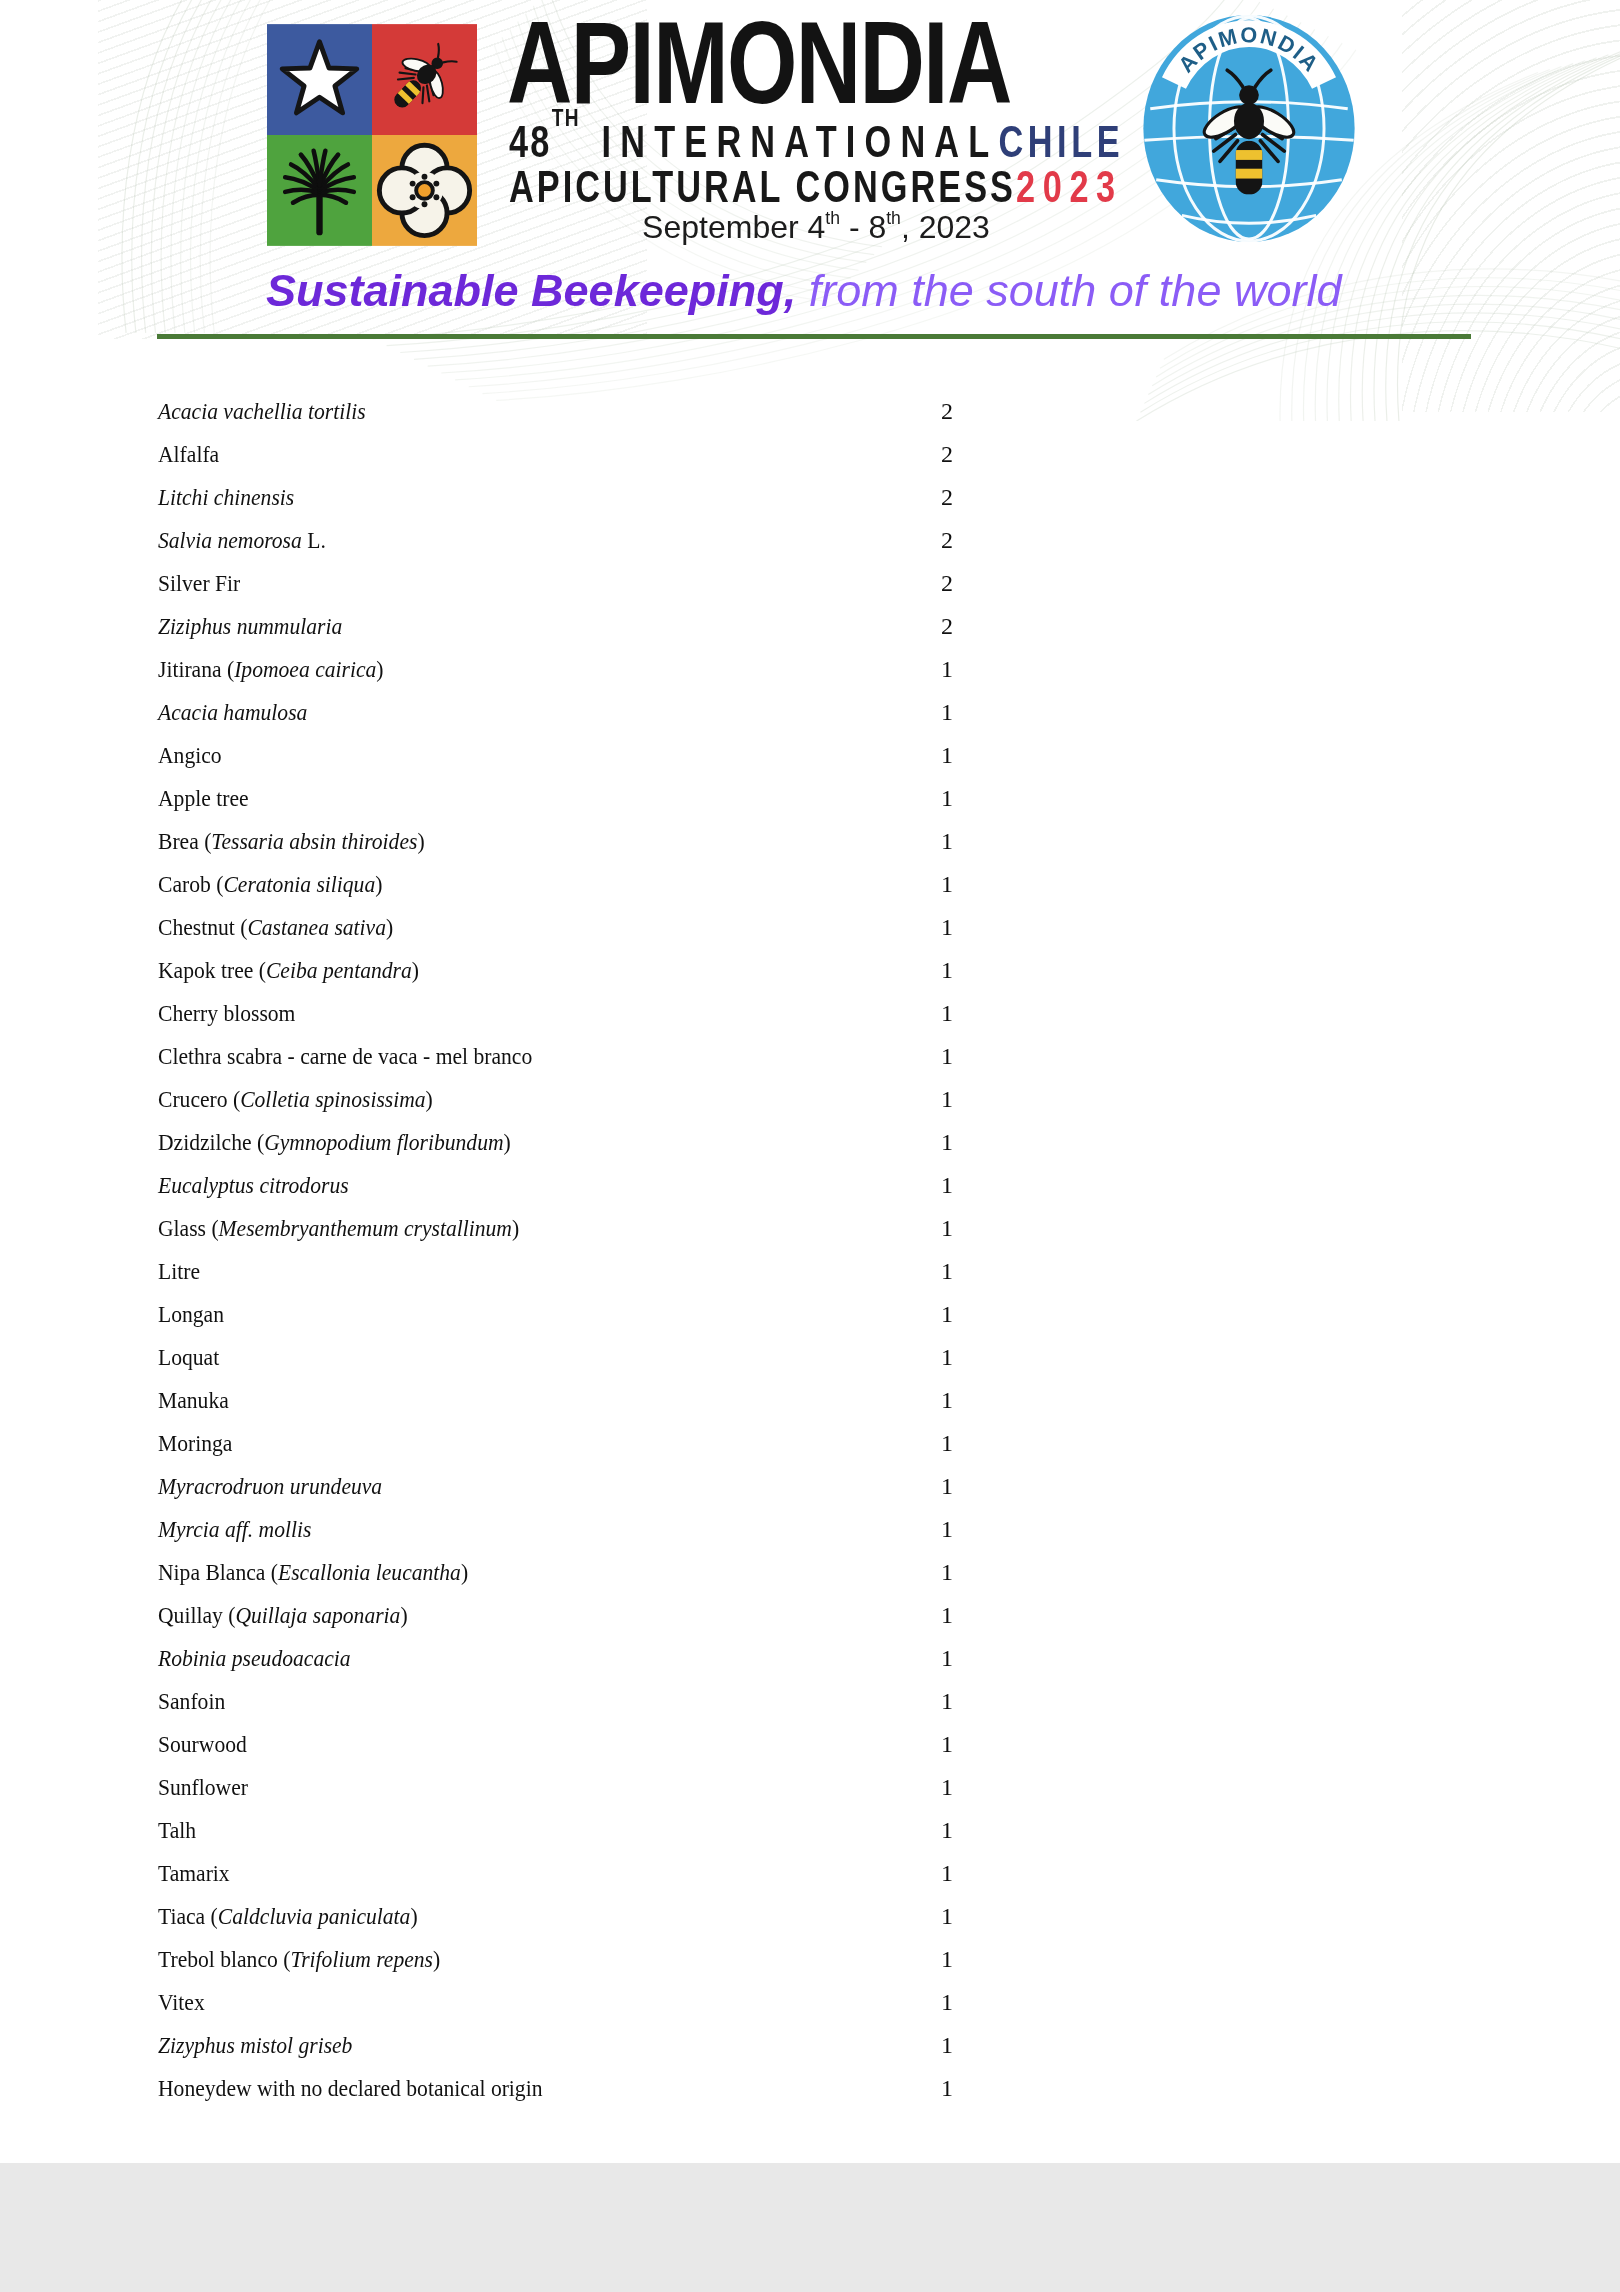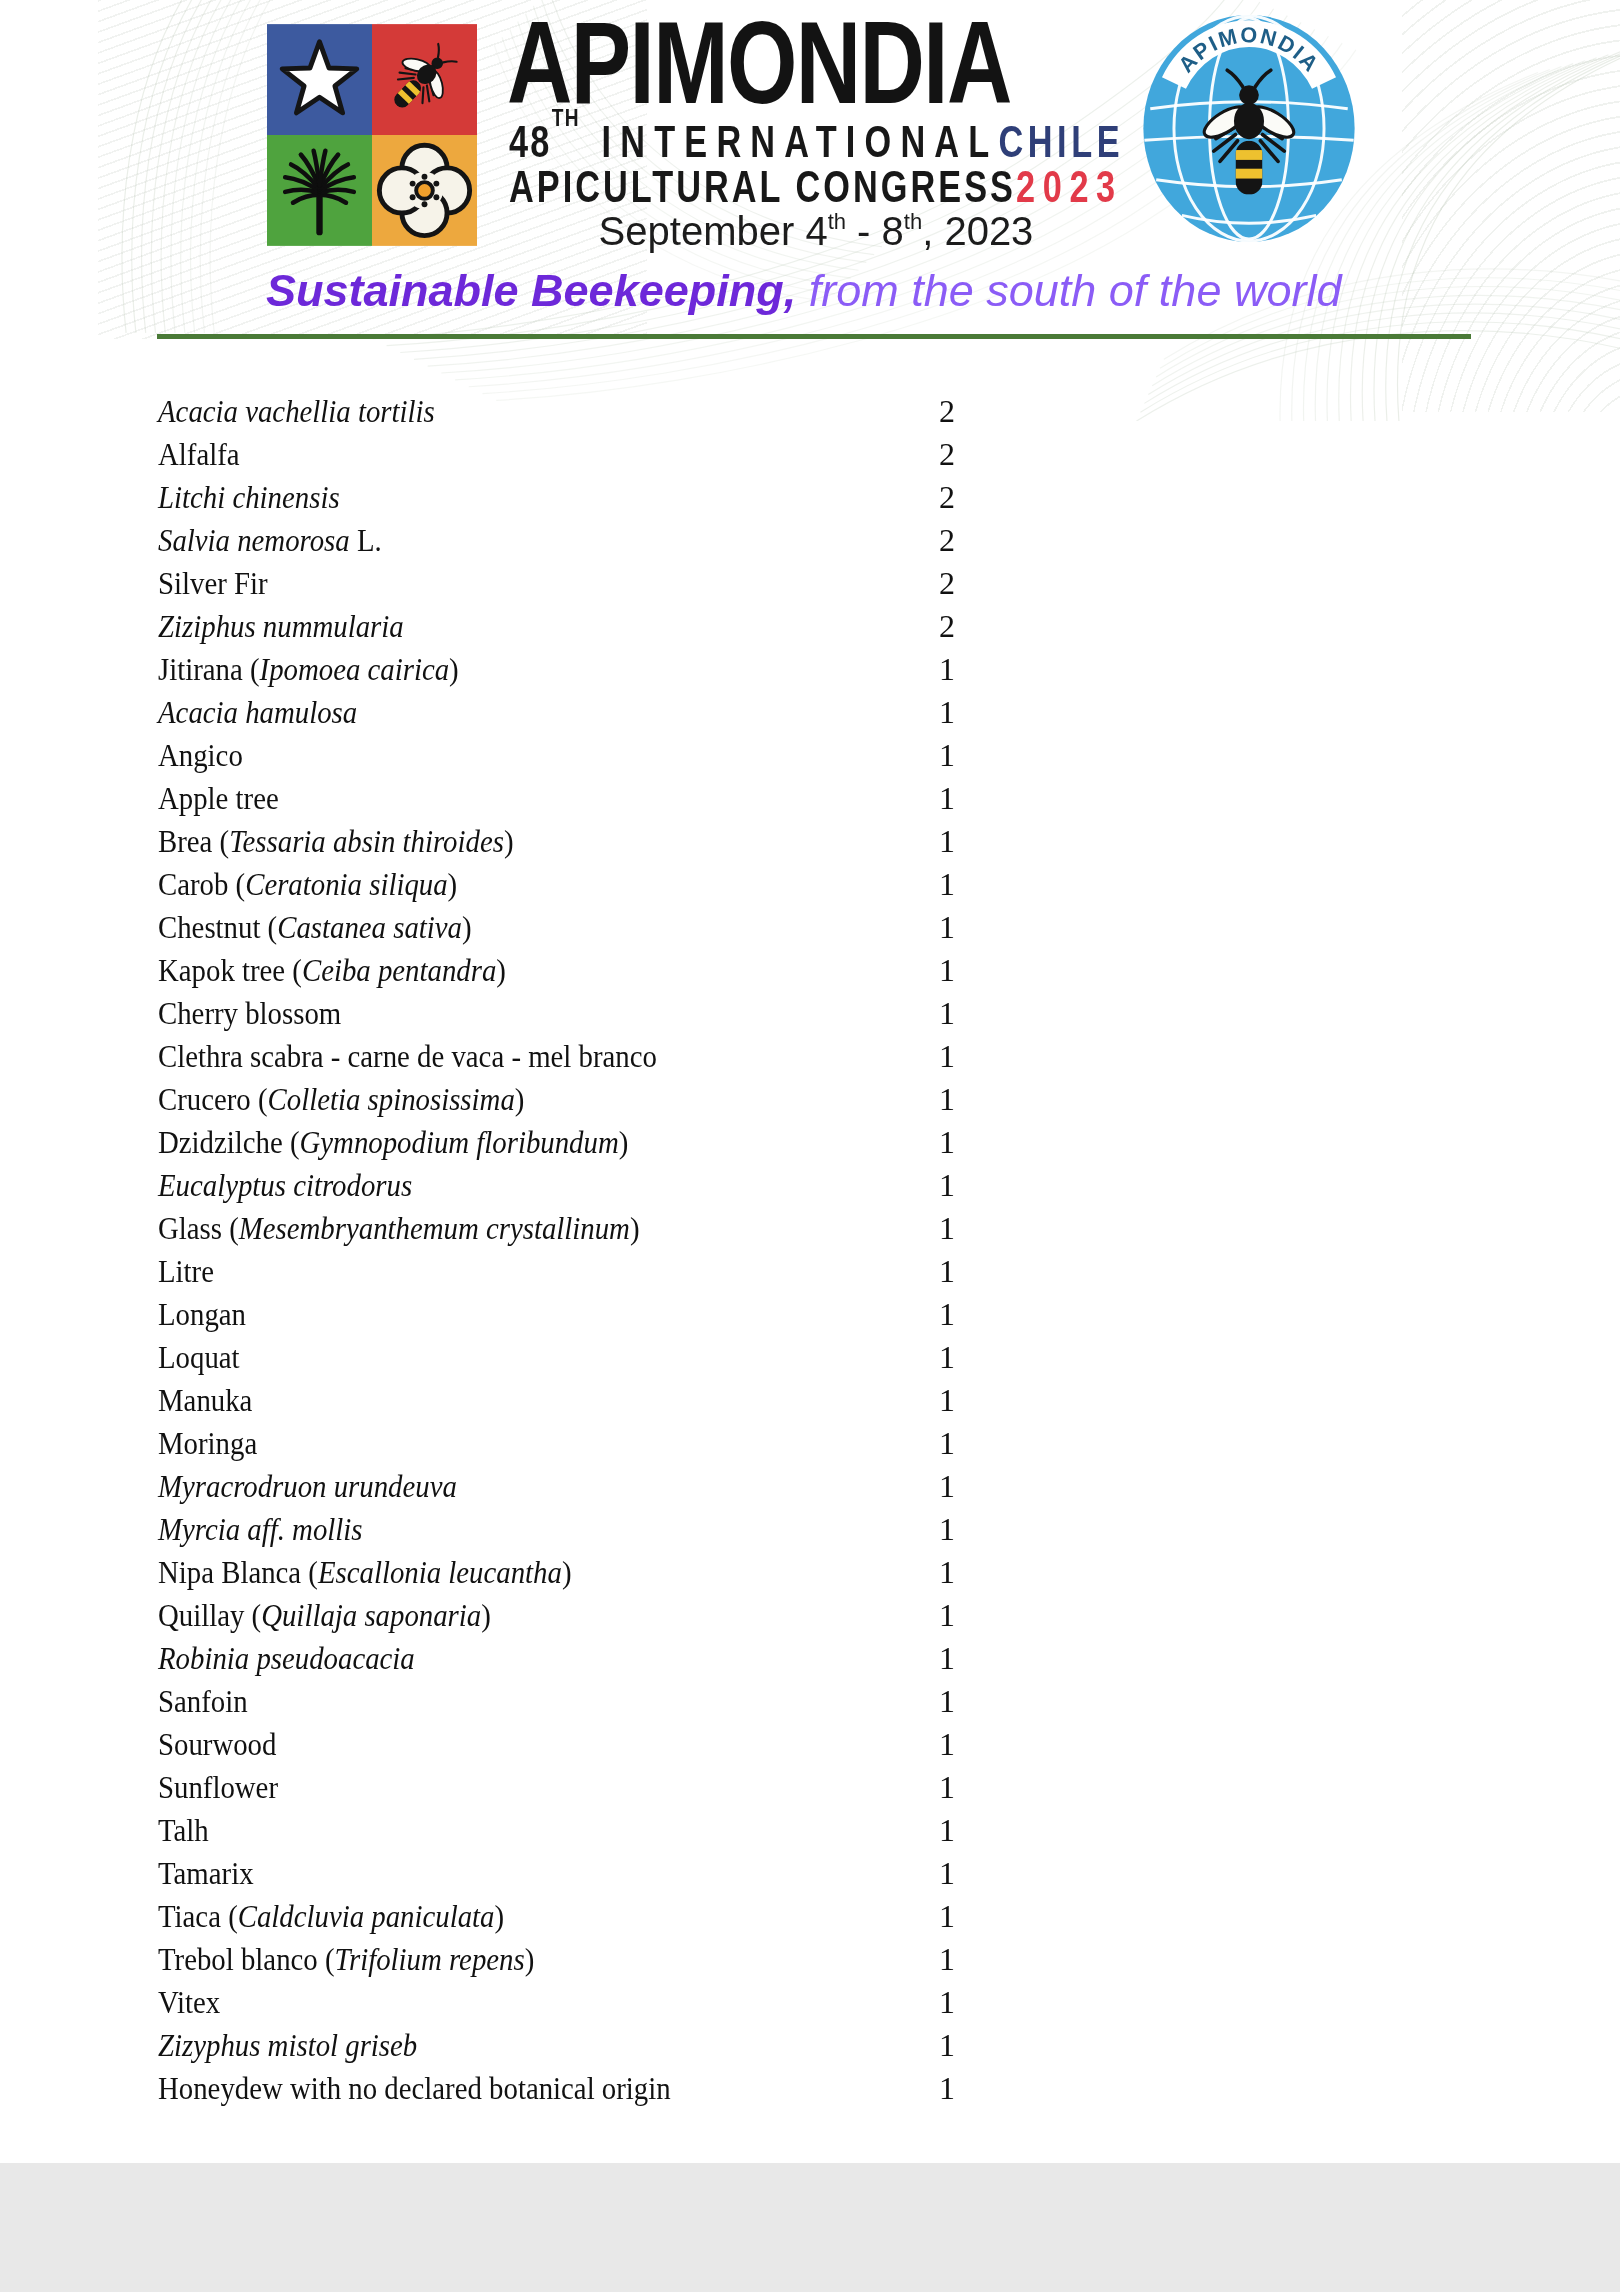--- a/index.html
+++ b/index.html
@@ -24,29 +24,29 @@
      color:#181818;transform:scaleX(0.779);transform-origin:0 0;white-space:nowrap;}
   .hline1{top:120px;}
   .hline2{top:165px;}
   .num48{letter-spacing:2.9px;}
   .ord{font-size:24.5px;position:relative;top:-15.7px;letter-spacing:2px;font-weight:700;}
   .intl{letter-spacing:11.8px;margin-left:27.4px;}
   .chile{font-weight:900;letter-spacing:5.9px;}
   .l3words{letter-spacing:3.9px;}
   .year{font-weight:900;letter-spacing:9.8px;}
   .dateline{position:absolute;left:509px;top:209px;width:614px;text-align:center;
-     font-family:"Liberation Sans",sans-serif;font-size:40px;color:#1c1c1c;white-space:nowrap;}
+     font-family:"Liberation Sans",sans-serif;font-size:32px;color:#1c1c1c;white-space:nowrap;}
   .dateline sup{font-size:0.55em;position:relative;top:-2px;}
   .tagline{position:absolute;left:266px;top:265px;font-family:"Liberation Sans",sans-serif;
      font-style:italic;font-size:45px;line-height:1.15;white-space:nowrap;}
   .tag-b{font-weight:700;}
   .tag-r{font-weight:400;}
   .rule{position:absolute;left:157px;top:334px;width:1314px;height:4.9px;}
   
-  .honey-list{position:absolute;left:158px;top:390px;width:1157px;font-size:32px;line-height:43px;}
+  .honey-list{position:absolute;left:158px;top:390px;width:1157px;font-size:24px;line-height:43px;}
   .row{position:relative;height:43px;white-space:nowrap;}
   .name{display:inline-block;transform:scaleX(0.90);transform-origin:0 50%;}
   .it{font-style:italic;}
   .count{position:absolute;left:730px;top:0;width:118px;text-align:center;}
   .pageno{position:absolute;left:1401px;top:2156px;width:118px;text-align:center;font-size:31px;}
   
   .beeline{stroke:#141414;stroke-width:3.5;fill:none;stroke-linecap:round;}
   .wing{fill:#fbfbf7;stroke:#141414;stroke-width:3;}
   .gridline{stroke:#ffffff;stroke-width:3;fill:none;opacity:.95;}
   .branch{stroke:#0e0e0e;stroke-width:4.6;fill:none;stroke-linecap:round;}

